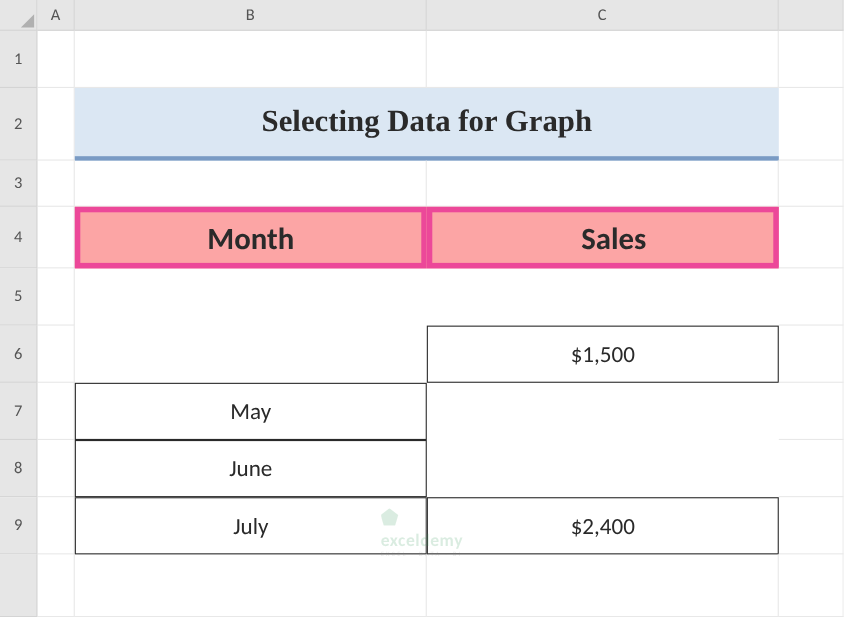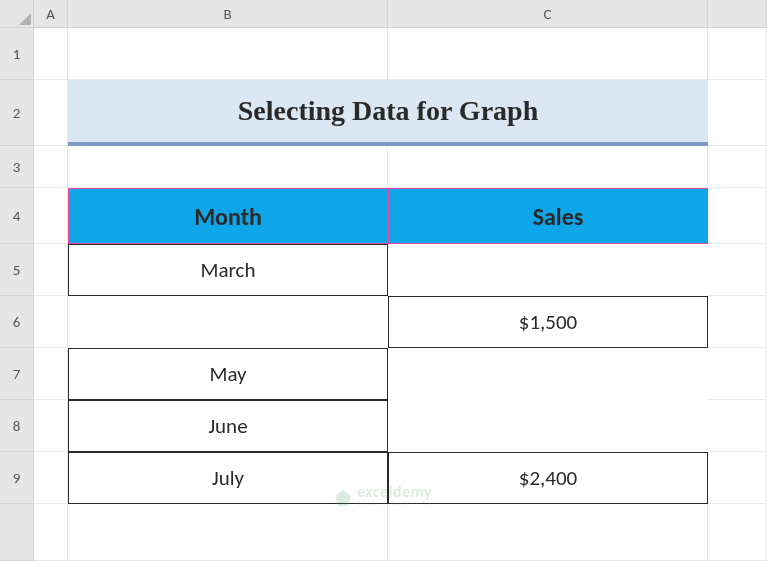--- a/index.html
+++ b/index.html
@@ -72,48 +72,49 @@
       border-bottom: 4px solid #7a9bc4;
       display: flex;
       align-items: center;
       justify-content: center;
       font-size: 28px;
       font-weight: bold;
       color: #2a2a2a;
       font-family: Liberation Serif, serif;
     }
     .table-header-cell {
-      background: #0ea5e9;
-      border: 1px solid #ec4899;
-      display: flex;
-      align-items: center;
-      justify-content: center;
-      font-size: 24px;
+      background: #fca5a5;
+      border: 5px solid #ec4899;
+      display: flex;
+      align-items: center;
+      justify-content: center;
+      font-size: 28px;
       font-weight: bold;
       color: #2a2a2a;
     }
     .table-data-cell {
       background: #ffffff;
       border: 1px solid #2a2a2a;
       display: flex;
       align-items: center;
       justify-content: center;
       font-size: 21px;
       color: #2a2a2a;
     }
     .watermark {
       position: absolute;
       bottom: 55px;
       left: 50%;
       transform: translateX(-50%);
       display: flex;
-      align-items: flex-end;
+      align-items: flex-start;
       gap: 6px;
       opacity: 0.18;
       pointer-events: none;
+      flex-direction: column;
     }
     .watermark-icon {
       width: 16px;
       height: 16px;
       background: #3a9b5c;
       clip-path: polygon(50% 0%, 100% 38%, 82% 100%, 18% 100%, 0% 38%);
     }
     .watermark-text {
       display: flex;
       flex-direction: column;
@@ -165,21 +166,20 @@
   <div class="cell" style="grid-column:3;grid-row:4;"></div>
   <div class="cell" style="grid-column:4;grid-row:4;"></div>
   <div class="cell" style="grid-column:5;grid-row:4;"></div>
 
   <div class="cell" style="grid-column:2;grid-row:5;"></div>
   <div class="table-header-cell" style="grid-column:3;grid-row:5;">Month</div>
   <div class="table-header-cell" style="grid-column:4;grid-row:5;padding-left:20px;">Sales</div>
   <div class="cell" style="grid-column:5;grid-row:5;"></div>
 
   <div class="cell" style="grid-column:2;grid-row:6;"></div>
-  <div class="table-data-cell" style="grid-column:3;grid-row:6;">March</div>
   <div class="cell" style="grid-column:5;grid-row:6;"></div>
 
   <div class="cell" style="grid-column:2;grid-row:7;"></div>
   <div class="table-data-cell" style="grid-column:4;grid-row:7;">$1,500</div>
   <div class="cell" style="grid-column:5;grid-row:7;"></div>
 
   <div class="cell" style="grid-column:2;grid-row:8;"></div>
   <div class="table-data-cell" style="grid-column:3;grid-row:8;">May</div>
   <div class="cell" style="grid-column:5;grid-row:8;"></div>
 

